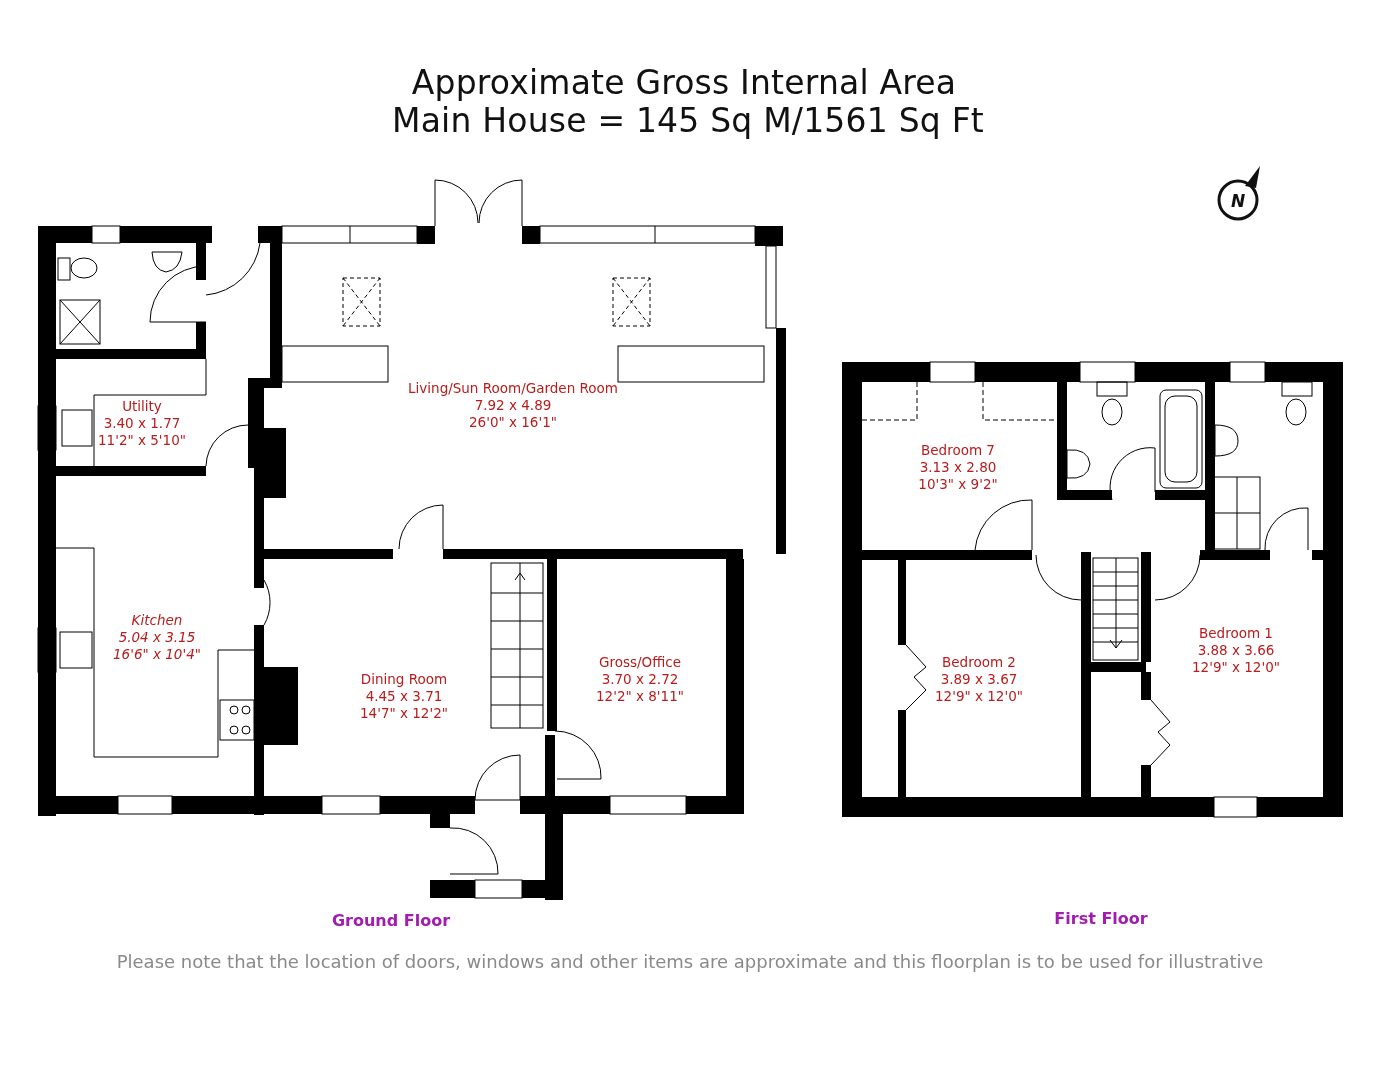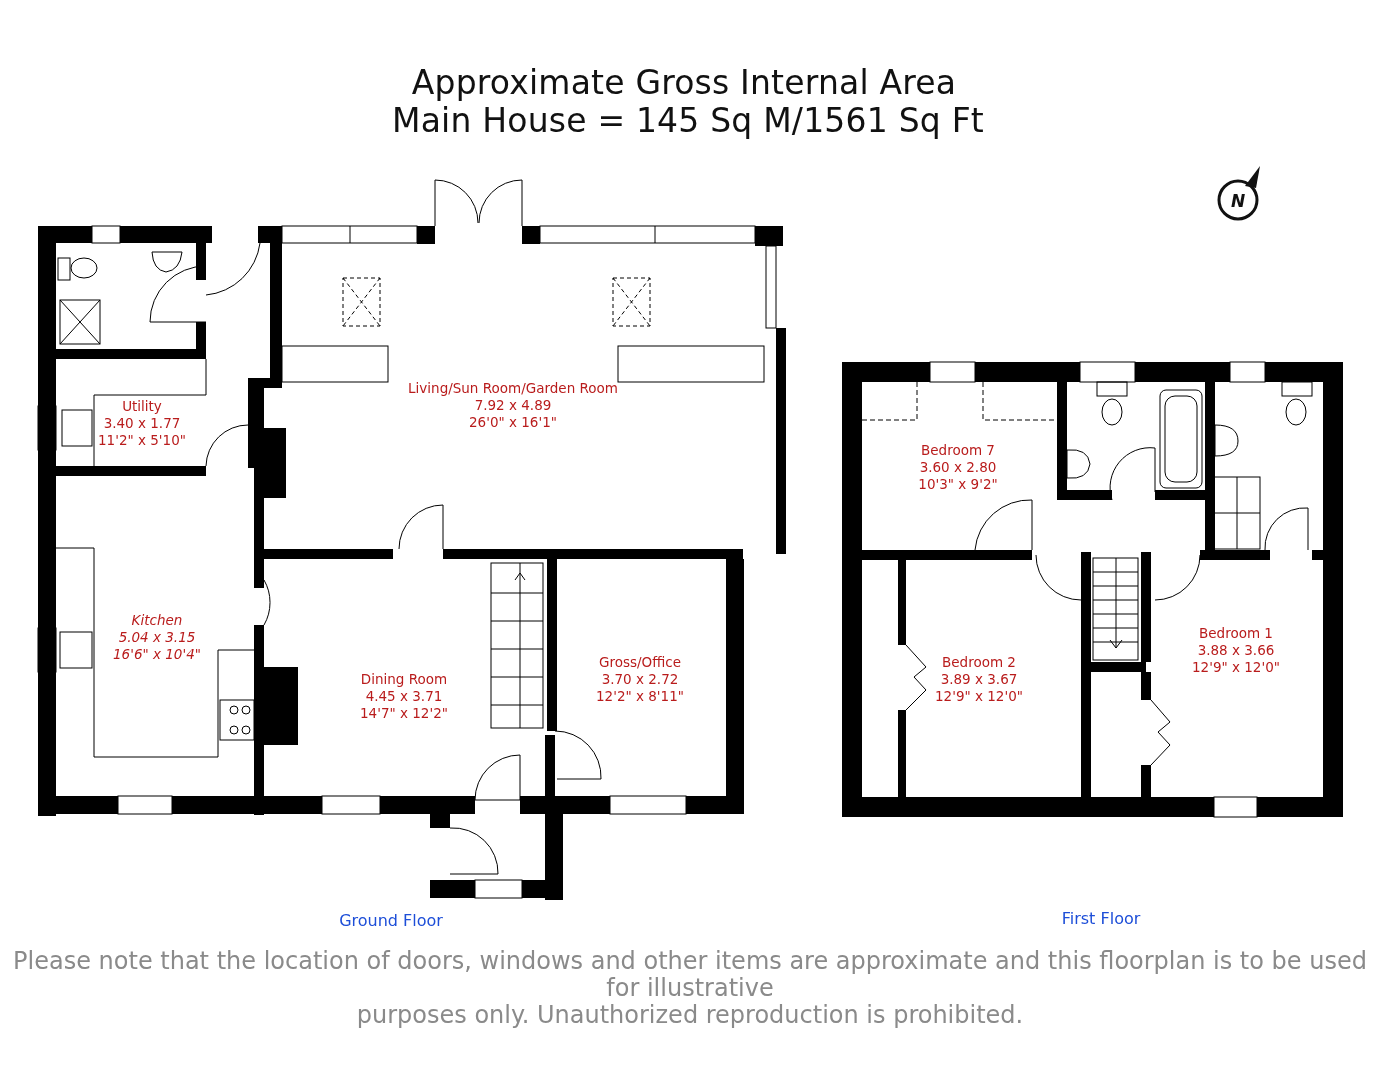--- a/index.html
+++ b/index.html
@@ -2,22 +2,22 @@
 <html><head>
 <meta charset="utf-8">
 <style>
   html, body { margin:0; padding:0; background:#ffffff; }
   body { width:1380px; height:1067px; position:relative; overflow:hidden; font-family:"DejaVu Sans", sans-serif; color:#111; }
   .title { position:absolute; left:0; width:1380px; text-align:center; font-size:33px; line-height:38px; color:#111; letter-spacing:0.2px; }
   #t1 { top:64px; left:-6px; }
   #t2 { top:102px; left:-2px; }
   svg#plan { position:absolute; left:0; top:0; }
   .room-label { position:absolute; text-align:center; font-size:13.5px; line-height:17px; color:#b91c1c; transform:translateX(-50%); white-space:nowrap; }
-  .floor-label { position:absolute; font-weight:normal; font-size:16px; color:#1d4ed8; transform:translateX(-50%); white-space:nowrap; }
-  .disclaimer { position:absolute; left:0; width:1380px; text-align:center; top:948px; font-size:24px; line-height:27px; color:#8a8a8a; }
+  .floor-label { position:absolute; font-weight:bold; font-size:16px; color:#a21caf; transform:translateX(-50%); white-space:nowrap; }
+  .disclaimer { position:absolute; left:0; width:1380px; text-align:center; top:948px; font-size:18px; line-height:27px; color:#8a8a8a; }
   .compass { position:absolute; left:1212px; top:164px; width:56px; height:58px; }
 </style>
 </head>
 <body>
 
 <div class="title" id="t1">Approximate Gross Internal Area</div>
 <div class="title" id="t2">Main House = 145 Sq M/1561 Sq Ft</div>
 
 <div class="compass">
   <svg width="56" height="58" viewBox="0 0 56 58">
@@ -221,33 +221,32 @@
   <div>4.45 x 3.71</div>
   <div>14'7" x 12'2"</div>
 </div>
 <div class="room-label" style="left:640px;top:654px;">
   <div>Gross/Office</div>
   <div>3.70 x 2.72</div>
   <div>12'2" x 8'11"</div>
 </div>
 <div class="room-label" style="left:958px;top:442px;">
   <div>Bedroom 7</div>
-  <div>3.60 x 2.80</div>
+  <div>3.13 x 2.80</div>
   <div>10'3" x 9'2"</div>
 </div>
 <div class="room-label" style="left:979px;top:654px;">
   <div>Bedroom 2</div>
   <div>3.89 x 3.67</div>
   <div>12'9" x 12'0"</div>
 </div>
 <div class="room-label" style="left:1236px;top:625px;">
   <div>Bedroom 1</div>
   <div>3.88 x 3.66</div>
   <div>12'9" x 12'0"</div>
 </div>
 
 <div class="floor-label" style="left:391px;top:911px;">Ground Floor</div>
 <div class="floor-label" style="left:1101px;top:909px;">First Floor</div>
 
 <div class="disclaimer">
   <div>Please note that the location of doors, windows and other items are approximate and this floorplan is to be used for illustrative</div>
-  <div>purposes only. Unauthorized reproduction is prohibited.</div>
 </div>
 
 </body></html>

